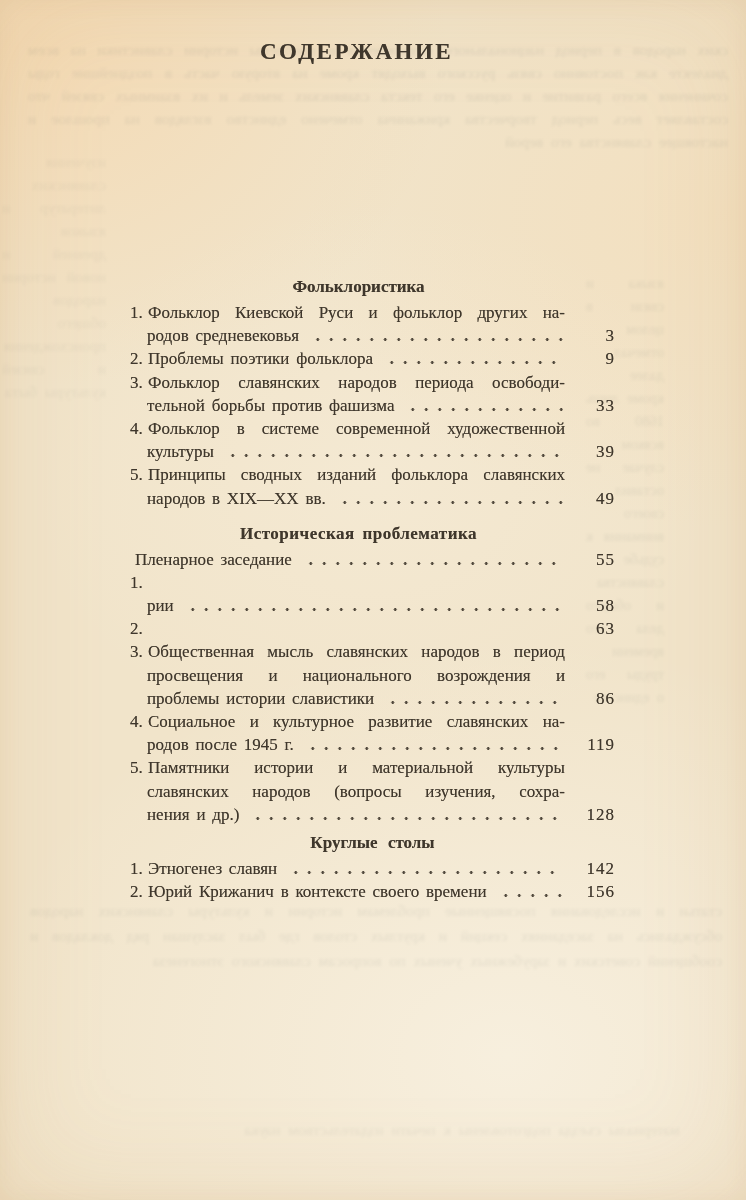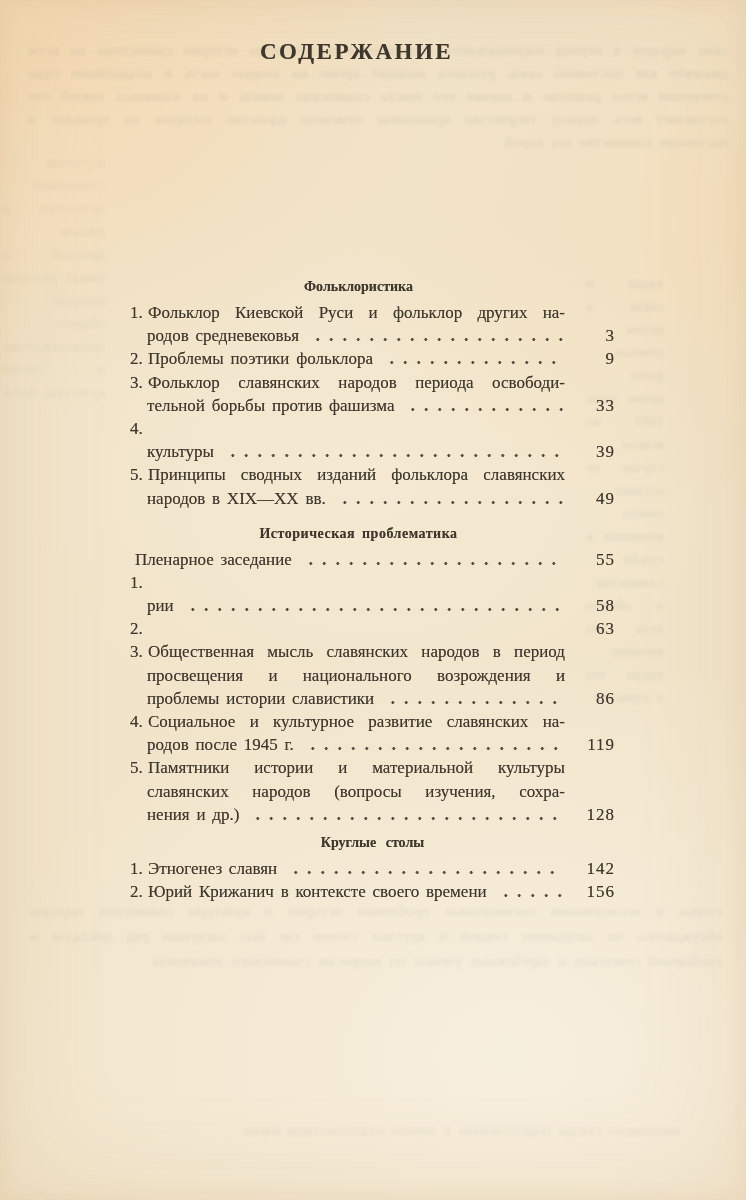--- a/index.html
+++ b/index.html
@@ -47,21 +47,21 @@
   #content{
     position:absolute;left:113px;top:0;width:485px;color:#3f372c;
     text-shadow:0 0 .5px rgba(63,55,44,.55);
     margin-left:17px;
   }
   h1.title{
     margin:38px 0 0 0;font-size:23px;line-height:28px;font-weight:bold;
     text-align:center;letter-spacing:2.5px;transform:translateX(-16px);
   }
   .heading{
-    font-weight:bold;font-size:14px;line-height:23px;text-align:center;
+    font-weight:bold;font-size:17px;line-height:23px;text-align:center;
     margin-bottom:3px;word-spacing:3px;
   }
   .section:nth-of-type(1) .heading{margin-top:209px;transform:translateX(-14px);}
   .section:nth-of-type(2) .heading{margin-top:12px;transform:translateX(-14px);letter-spacing:.5px;}
   .section:nth-of-type(3) .heading{margin-top:5px;word-spacing:6px;}
 
   .row{position:relative;height:23.2px;font-size:17px;line-height:23.2px;word-spacing:2.5px;}
   .row .num{position:absolute;left:0;top:0;}
   .row .pg{position:absolute;right:0;top:0;width:48px;text-align:right;letter-spacing:1px;}
   .row .body{position:absolute;top:0;left:18px;right:50px;white-space:nowrap;text-align:center;}
@@ -116,20 +116,21 @@
           </div>
           <div class="row">
             <div class="body cont lead">
               <span class="txt">тельной борьбы против фашизма</span>
               <span class="leader"></span>
             </div>
             <span class="pg">33</span>
           </div>
           <div class="row">
             <span class="num">4.</span>
+            <div class="body after-num just">Фольклор в системе современной художественной</div>
           </div>
           <div class="row">
             <div class="body cont lead">
               <span class="txt">культуры</span>
               <span class="leader"></span>
             </div>
             <span class="pg">39</span>
           </div>
           <div class="row">
             <span class="num">5.</span>

